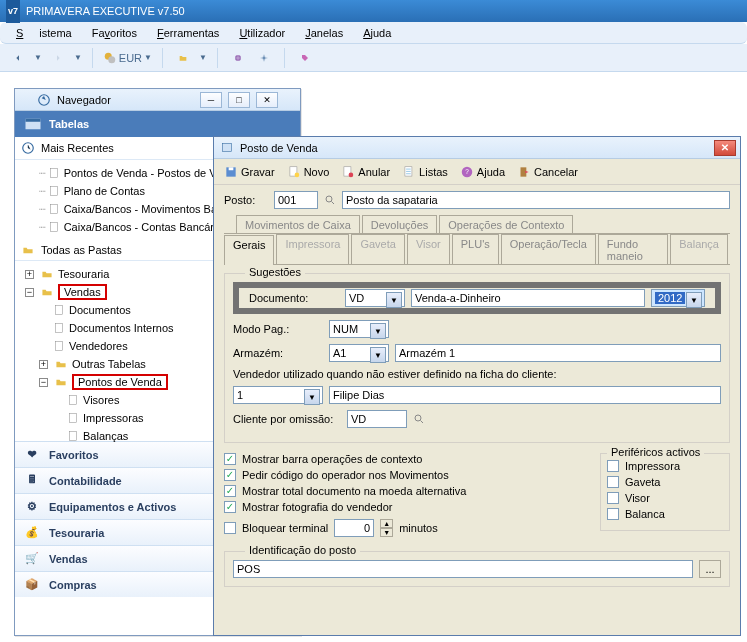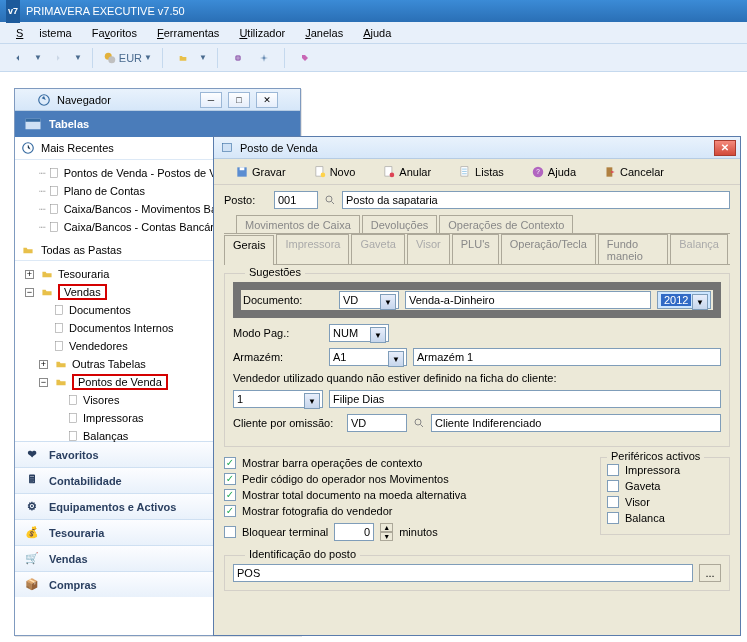--- a/index.html
+++ b/index.html
@@ -1,19 +1,19 @@
 <!DOCTYPE html>
 <html><head>
 <meta charset="utf-8">
 <style>
   * { box-sizing: border-box; font-family: Tahoma, Arial, sans-serif; font-size: 11px; }
   body { margin: 0; background: #fff; width: 747px; height: 642px; overflow: hidden; position: relative; }
   .titlebar { height: 22px; background: linear-gradient(#3b8bd6,#2a6fb5); color: #fff; display: flex; align-items: center; padding: 0 6px; gap: 6px; }
   .titlebar .logo { width: 14px; height: 24px; background: #1d5a9b; display: inline-flex; align-items: center; justify-content: center; font-size: 9px; font-weight: bold; }
-  .menubar { height: 22px; display: flex; align-items: center; padding: 2px 8px; gap: 4px; background: #e8f0fa; border-bottom: 1px solid #c5d9ee; }
+  .menubar { height: 22px; display: flex; align-items: center; padding: 2px 8px; gap: 4px; background: #e8f0fa; border-bottom: 1px solid #c5d9ee; border-radius: 6px; }
   .menubar span { padding: 2px 8px; cursor: pointer; }
   .menubar span u { text-decoration-skip-ink: none; }
   .toolbar-row { height: 28px; display: flex; align-items: center; padding: 2px 8px; gap: 6px; background: #e8f0fa; border-bottom: 1px solid #c5d9ee; font-size: 11px; }
   .tb-btn { width: 20px; height: 20px; display: inline-flex; align-items: center; justify-content: center; border: 0; background: transparent; cursor: pointer; }
   .tb-sep { width: 1px; height: 20px; background: #c5d9ee; margin: 0 4px; }
   .tb-group { display: flex; align-items: center; gap: 2px; color: #4a6b8f; }
   .drop-arrow { font-size: 8px; color: #4a6b8f; }
 
   
   .navegador { position: absolute; left: 14px; top: 88px; width: 287px; height: 548px; background: #fff; border: 1px solid #7f9abf; box-shadow: 1px 1px 0 rgba(0,0,0,.1); }
@@ -31,21 +31,21 @@
   .bar-item { height: 26px; display: flex; align-items: center; gap: 8px; padding: 0 8px; background: linear-gradient(#fcfdff,#e9f1fb); border-top: 1px solid #cfe0f2; cursor: pointer; font-weight: bold; color: #2a3f60; }
   .bar-item .ico { width: 18px; height: 18px; display: inline-flex; align-items: center; justify-content: center; }
   .expander { width: 9px; height: 9px; border: 1px solid #8a8a8a; background: #fff; display: inline-flex; align-items: center; justify-content: center; font-size: 9px; line-height: 7px; margin-left: -14px; margin-right: 2px; }
   .dots { color: #999; letter-spacing: -2px; }
 
   
   .posto { position: absolute; left: 213px; top: 136px; width: 528px; height: 500px; background: #ece9d8; border: 1px solid #5a7cac; }
   .posto-title { height: 22px; background: linear-gradient(#e9f2fc,#d6e7f9); display: flex; align-items: center; padding: 0 4px 0 6px; gap: 6px; border-bottom: 1px solid #b6cce3; }
   .posto-title .spacer { flex: 1; }
   .closebtn { width: 22px; height: 16px; background: linear-gradient(#f48a7c,#d14a3a); color: #fff; border: 1px solid #a83b2e; display: inline-flex; align-items: center; justify-content: center; font-weight: bold; font-size: 10px; cursor: pointer; }
-  .posto-toolbar { height: 26px; display: flex; align-items: center; padding: 2px 17px; gap: 19px; background: #ece9d8; border-bottom: 1px solid #d4d0c8; }
+  .posto-toolbar { height: 26px; display: flex; align-items: center; padding: 2px 6px; gap: 4px; background: #ece9d8; border-bottom: 1px solid #d4d0c8; }
   .ptb { display: flex; align-items: center; gap: 3px; padding: 2px 4px; cursor: pointer; }
   .posto-body { padding: 6px 10px 10px; }
   .row { display: flex; align-items: center; gap: 6px; margin-bottom: 6px; }
   .lbl { width: 90px; text-align: left; }
   .inp { height: 18px; border: 1px solid #7f9db9; background: #fff; padding: 0 3px; display: inline-flex; align-items: center; }
   .drop { height: 18px; border: 1px solid #7f9db9; background: #fff; display: inline-flex; align-items: center; padding: 0 3px; position: relative; }
   .drop::after { content: "▼"; font-size: 8px; position: absolute; right: 2px; top: 2px; background: linear-gradient(#e8eefb,#c6d6ec); width: 14px; height: 14px; border: 1px solid #7f9db9; display: flex; align-items: center; justify-content: center; }
   .tabs-row { display: flex; border-bottom: 1px solid #aca899; margin-top: 6px; }
   .tab { padding: 3px 8px 2px; border: 1px solid #aca899; border-bottom: none; margin-right: 2px; background: #ece9d8; color: #888; cursor: pointer; }
   .tab.active { color: #000; background: #ece9d8; position: relative; top: 1px; }
@@ -55,21 +55,21 @@
   .chk { display: flex; align-items: center; gap: 6px; margin-bottom: 4px; }
   .chkbox { width: 12px; height: 12px; border: 1px solid #7f9db9; background: #fff; display: inline-flex; align-items: center; justify-content: center; font-size: 10px; line-height: 10px; color: #2a5; }
   .flex2 { display: flex; gap: 12px; align-items: flex-start; }
   .flex2 .left { flex: 1; }
   .flex2 .right { width: 130px; border: 1px solid #d4d0c8; padding: 6px; position: relative; }
   .flex2 .right .legend { position: absolute; top: -8px; left: 6px; background: #ece9d8; padding: 0 4px; }
   .browsebtn { width: 22px; height: 18px; border: 1px solid #aca899; background: #ece9d8; display: inline-flex; align-items: center; justify-content: center; cursor: pointer; }
   .ico-svg { width: 14px; height: 14px; }
   .doc-ico { width: 12px; height: 14px; }
   .lens { width: 12px; height: 12px; }
-  .row-hl { border: 8px solid #737373; padding: 1px 2px; justify-content: space-between; }
+  .row-hl { border: 6px solid #737373; padding: 1px 10px; justify-content: space-between; }
 </style>
 </head>
 <body>
 
 <div class="titlebar">
   <span class="logo">v7</span>
   <span>PRIMAVERA EXECUTIVE v7.50</span>
 </div>
 
 <div class="menubar">
@@ -382,38 +382,37 @@
             <span style="background:#316ac5;color:#fff;padding:0 3px;">2012</span>
           </span>
       </div>
 
       <div class="row">
         <span class="lbl">Modo Pag.:</span>
         <span class="drop" style="width:60px;">NUM</span>
       </div>
       <div class="row">
         <span class="lbl">Armazém:</span>
-        <span class="drop" style="width:78px;">A1</span>
+        <span class="drop" style="width:60px;">A1</span>
         <span class="inp" style="flex:1;">Armazém 1</span>
       </div>
       <div class="row" style="margin-top:6px;">
         <span>Vendedor utilizado quando não estiver definido na ficha do cliente:</span>
       </div>
       <div class="row">
         <span class="drop" style="width:90px;">1</span>
         <span class="inp" style="flex:1;">Filipe Dias</span>
       </div>
       <div class="row">
         <span style="width:108px;">Cliente por omissão:</span>
         <span class="inp" style="width:60px;">VD</span>
         <svg class="lens" viewBox="0 0 24 24">
             <circle cx="10" cy="10" r="6" fill="none" stroke="#888" stroke-width="2"></circle>
             <path stroke="#888" stroke-width="2" d="M15 15l5 5"></path>
           </svg>
-        <span class="inp" style="flex:1;">Cliente Indiferenciado</span>
       </div>
     </div>
 
     <div class="flex2" style="margin-top:10px;">
       <div class="left">
         <div class="chk">
             <span class="chkbox">✓</span>
             <span>Mostrar barra operações de contexto</span>
           </div>
         <div class="chk">

